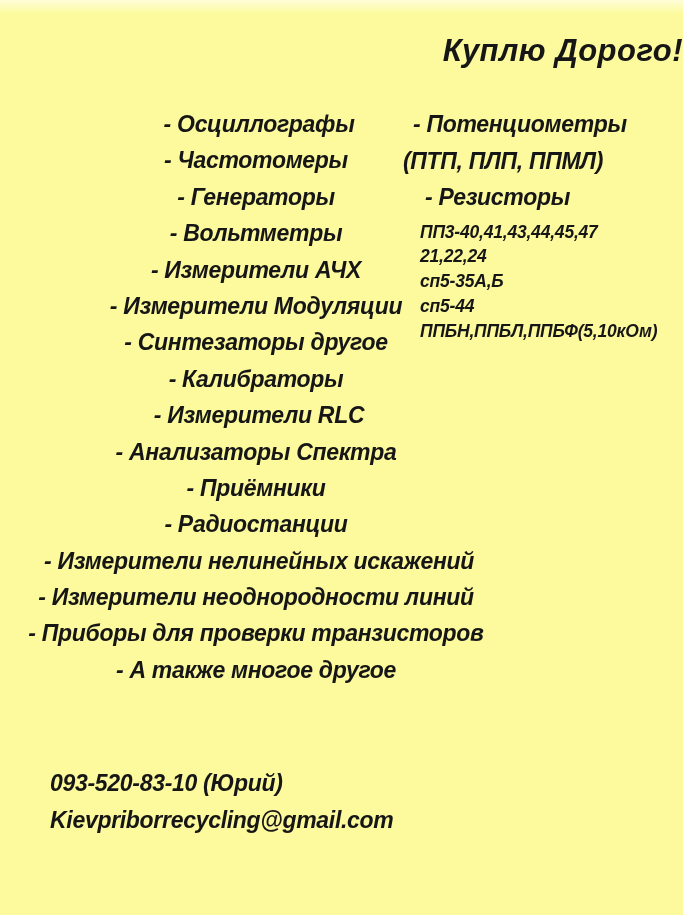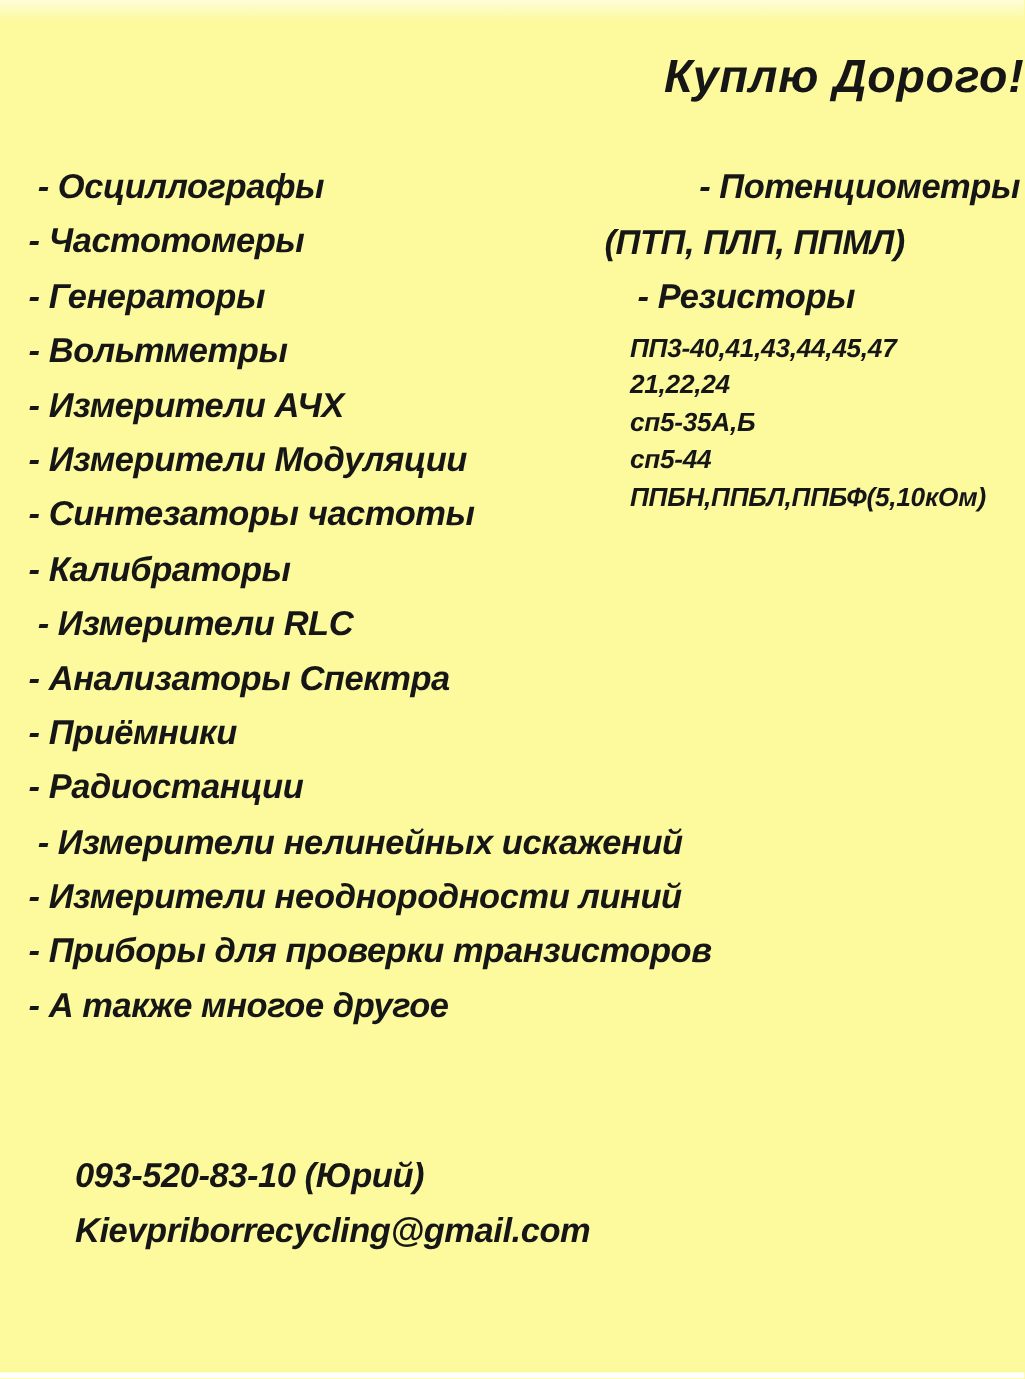--- a/index.html
+++ b/index.html
@@ -33,22 +33,23 @@
     width: 683px;
     text-align: right;
     font-size: 31px;
     font-weight: bold;
     font-style: italic;
     letter-spacing: 0.5px;
     white-space: pre;
   }
   .left-list {
     position: absolute;
-    left: 19px; top: 106px;
+    left: 6px; top: 106px;
     width: 500px;
+    text-align: center;
   }
   .left-list .item {
     height: 36.4px;
     line-height: 36.4px;
     font-size: 23px;
     font-weight: bold;
     font-style: italic;
     letter-spacing: -0.3px;
     white-space: pre;
   }
@@ -59,21 +60,21 @@
   }
   .right-col .rheading {
     font-size: 23px;
     font-weight: bold;
     font-style: italic;
     line-height: 36.5px;
     height: 36.5px;
     letter-spacing: -0.3px;
     white-space: pre;
   }
-  .right-col .h1 { padding-left: 21px; text-align: right; }
+  .right-col .h1 { padding-left: 21px; }
   .right-col .h2 { padding-left: 11px; }
   .right-col .h3 { padding-left: 33px; }
   .right-col .models {
     margin-top: 4px;
     margin-left: 28px;
   }
   .right-col .model-line {
     font-size: 17.5px;
     font-weight: bold;
     font-style: italic;
@@ -105,21 +106,21 @@
 
 <div class="title">Куплю Дорого!</div>
 
 <div class="left-list">
   <div class="item"> - Осциллографы</div>
   <div class="item">- Частотомеры</div>
   <div class="item">- Генераторы</div>
   <div class="item">- Вольтметры</div>
   <div class="item">- Измерители АЧХ</div>
   <div class="item">- Измерители Модуляции</div>
-  <div class="item">- Синтезаторы частоты</div>
+  <div class="item">- Синтезаторы другое</div>
   <div class="item">- Калибраторы</div>
   <div class="item"> - Измерители RLC</div>
   <div class="item">- Анализаторы Спектра</div>
   <div class="item">- Приёмники</div>
   <div class="item">- Радиостанции</div>
   <div class="item"> - Измерители нелинейных искажений</div>
   <div class="item">- Измерители неоднородности линий</div>
   <div class="item">- Приборы для проверки транзисторов</div>
   <div class="item">- А также многое другое</div>
 </div>

